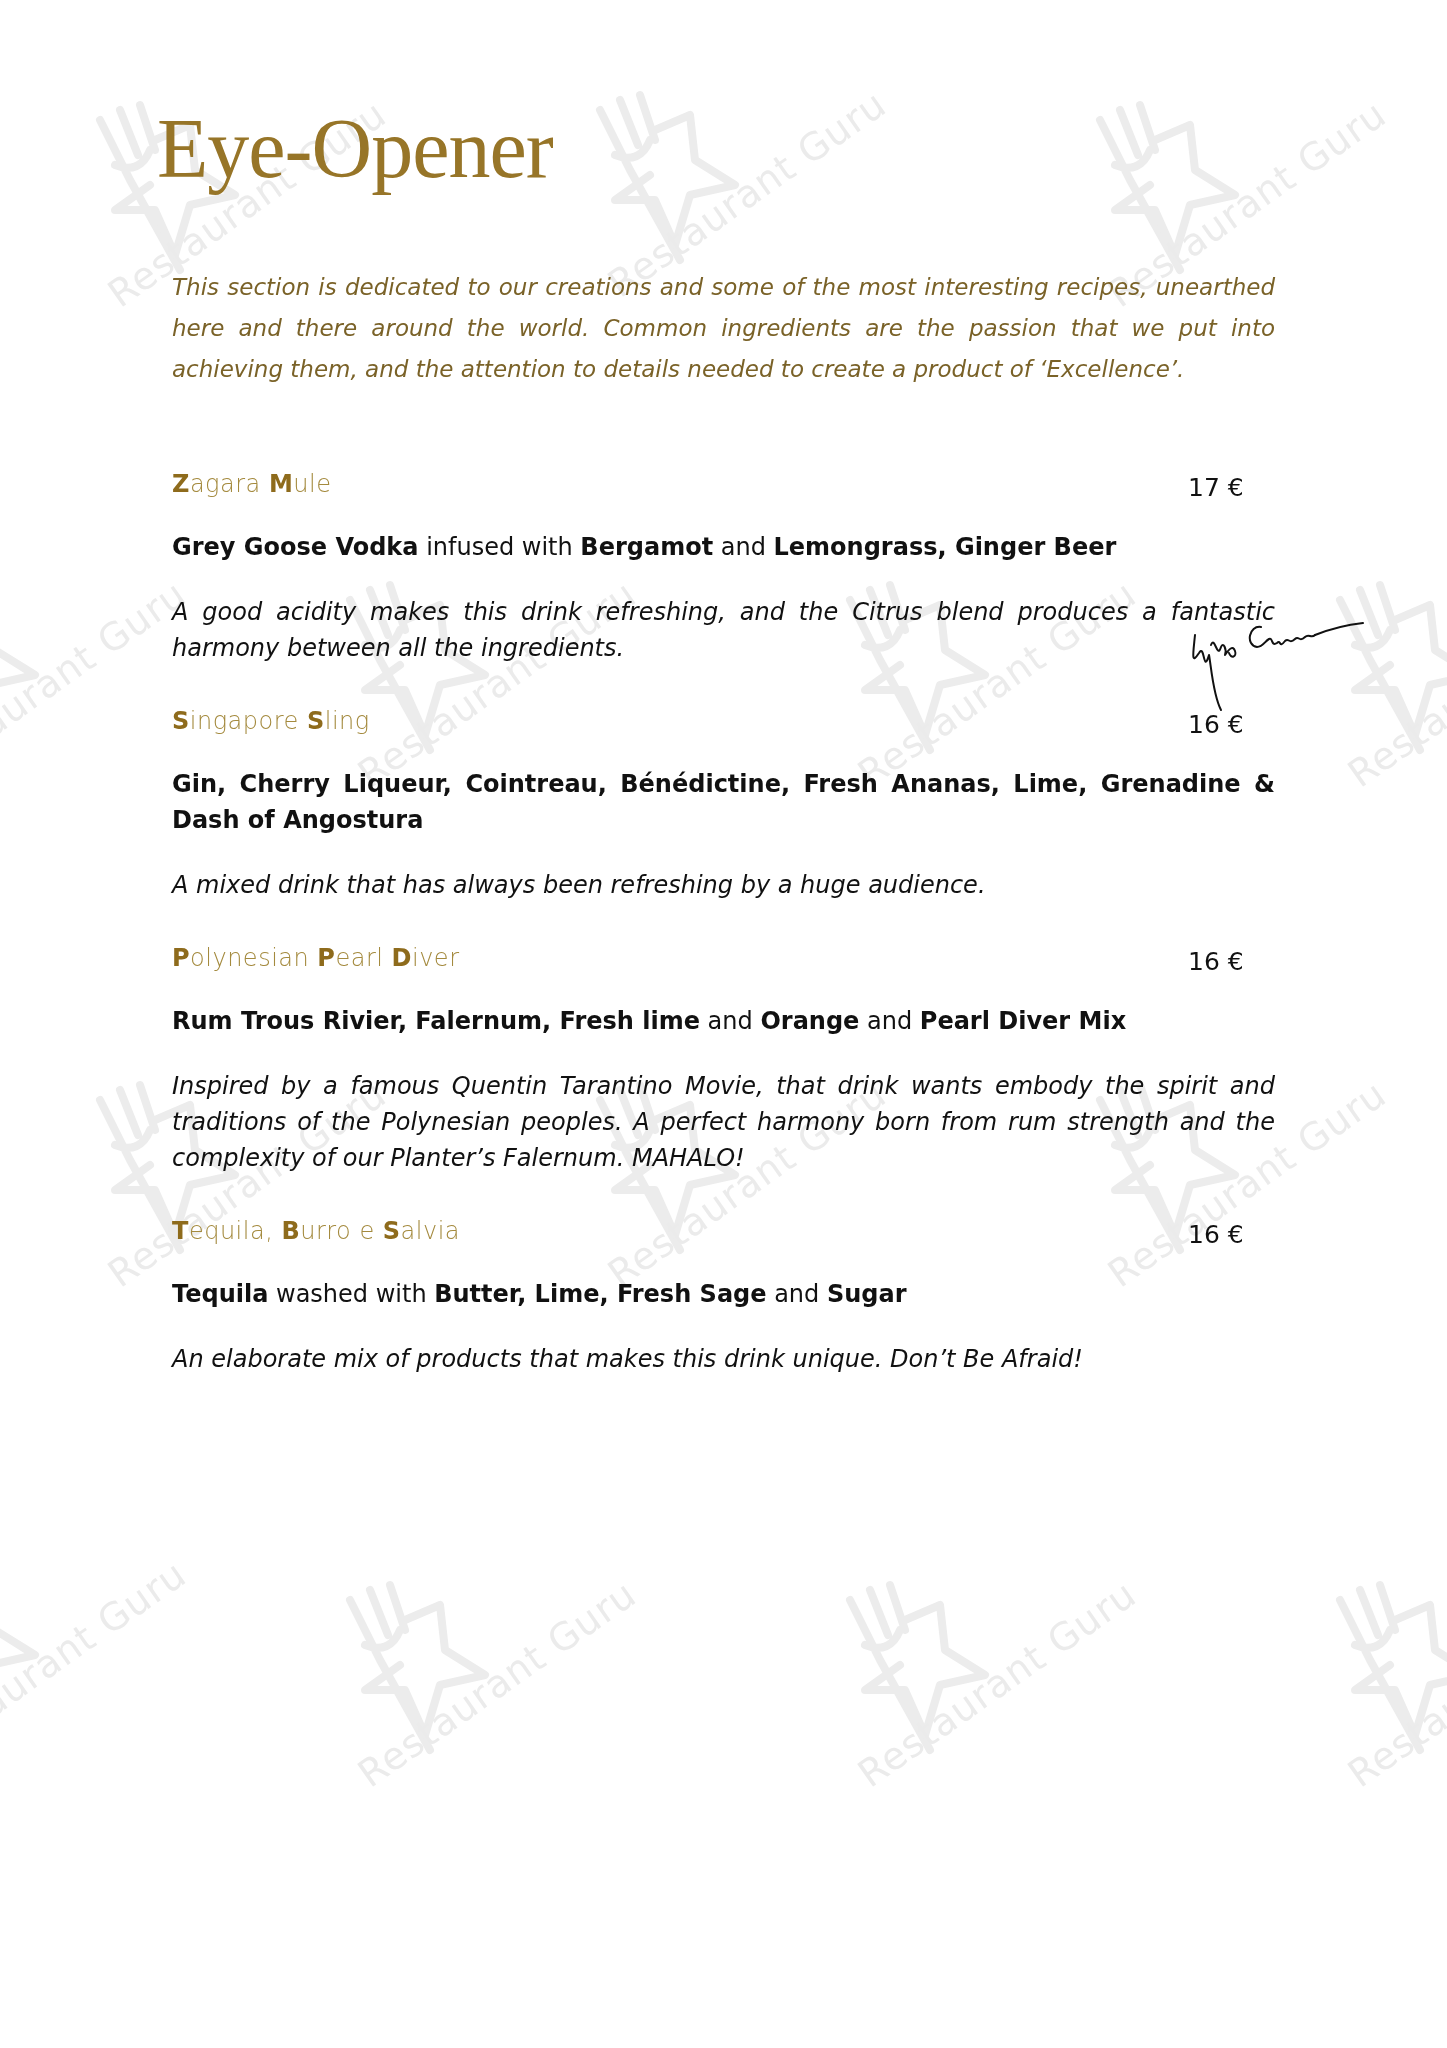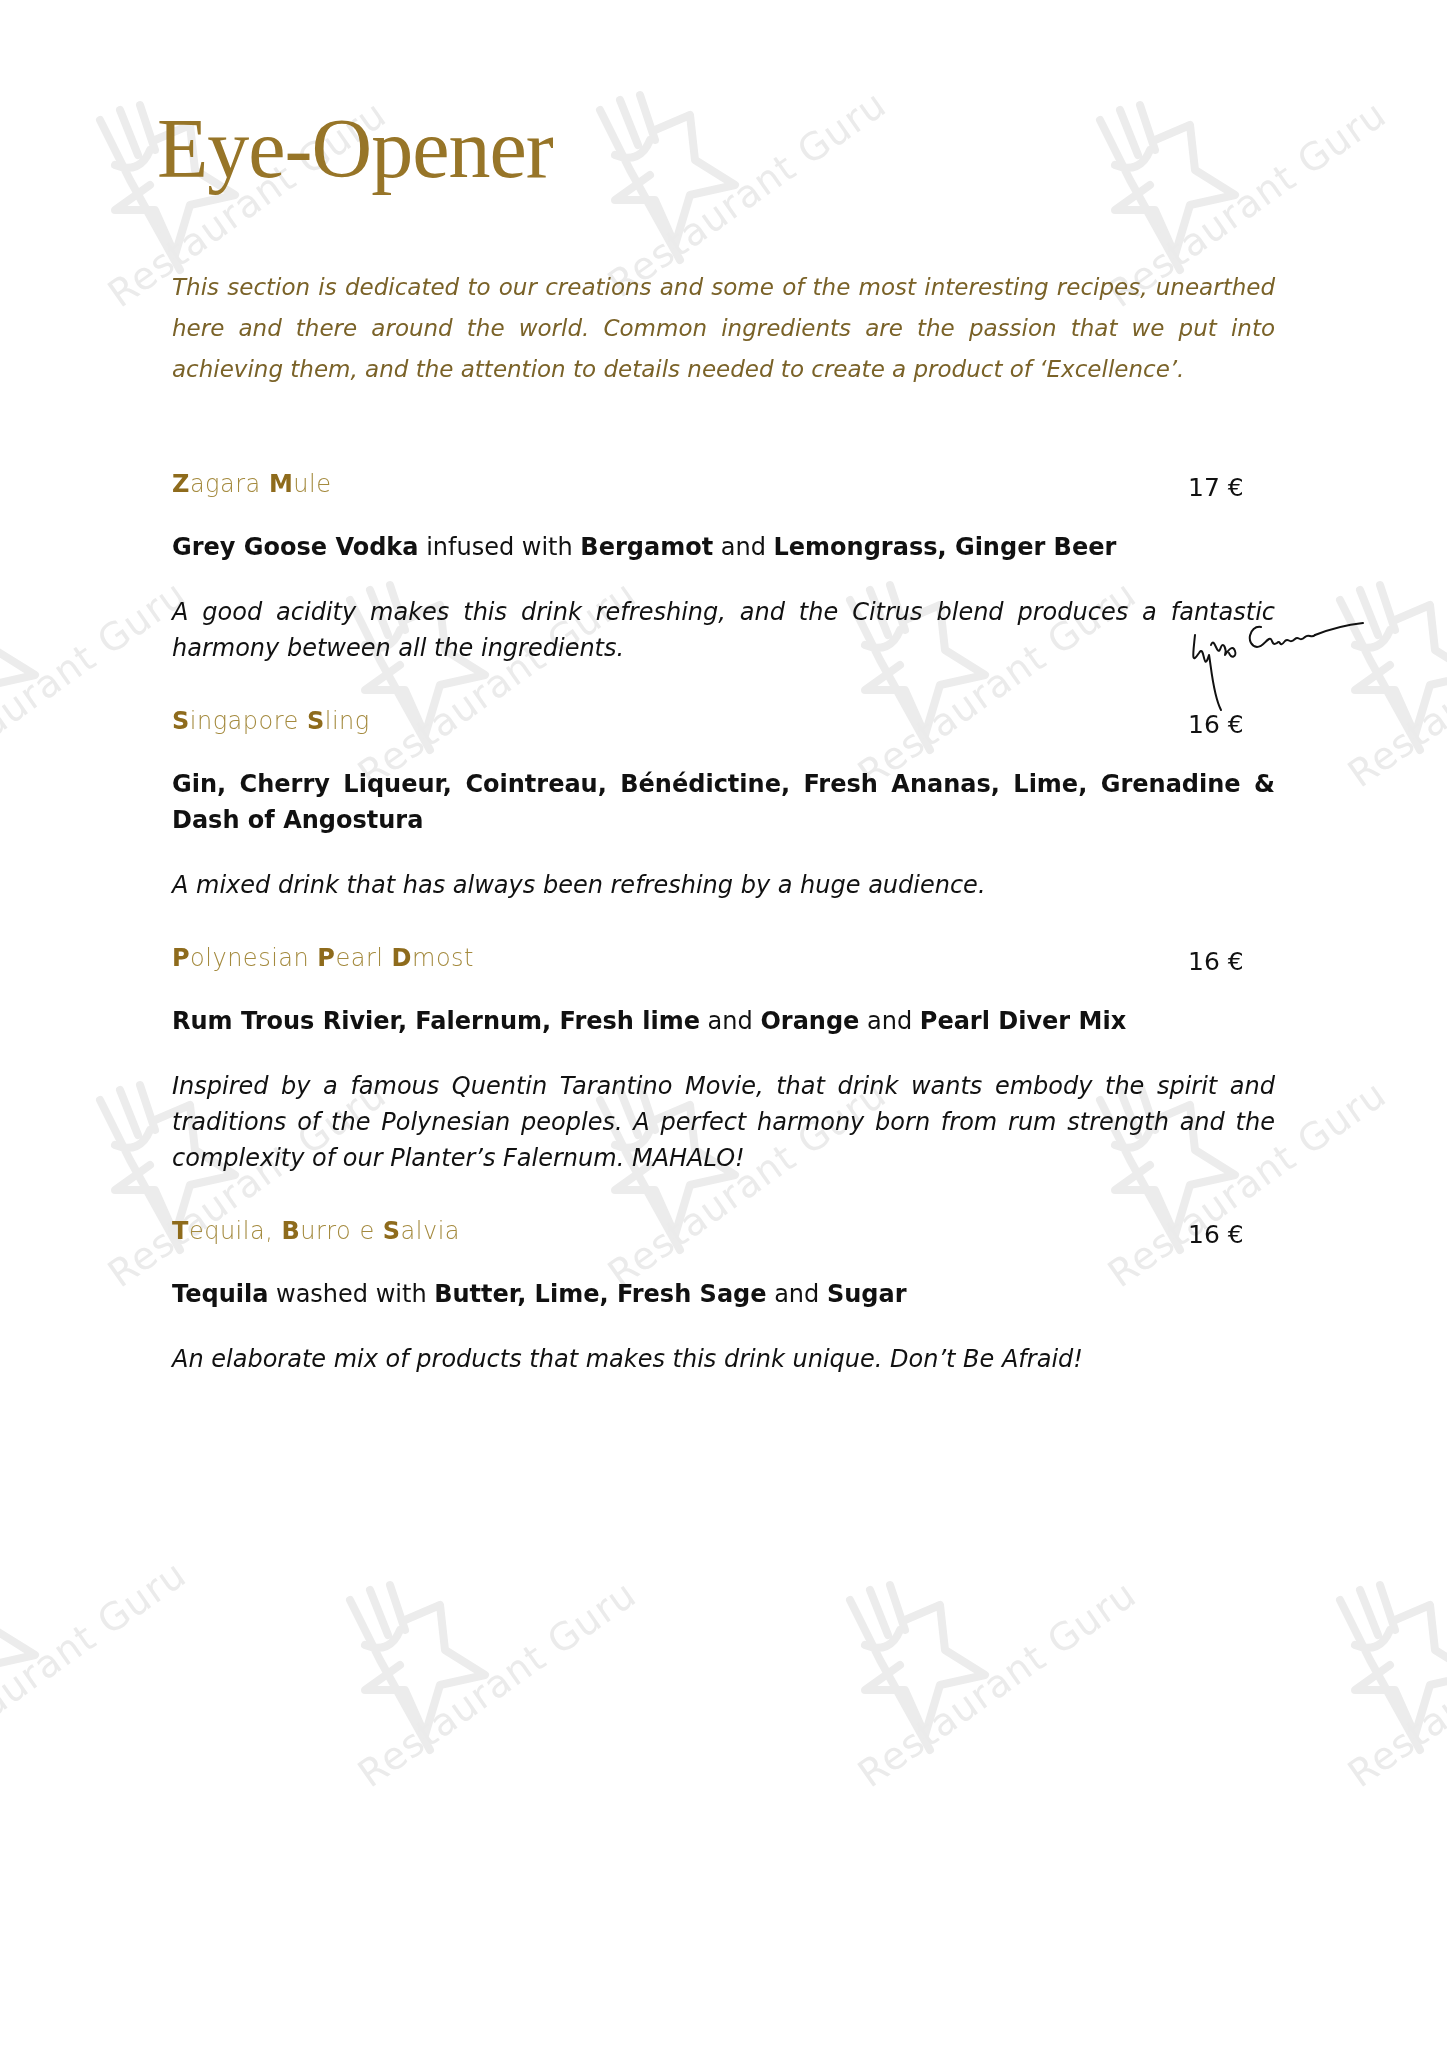--- a/index.html
+++ b/index.html
@@ -285,21 +285,21 @@
     <div class="item-head">
       <span class="item-name"><span class="cap">S</span><span>ingapore </span><span class="cap">S</span><span>ling</span></span>
       <span class="item-price">16 €</span>
     </div>
     <p class="ingredients" style="margin-top:23px;"><b>Gin, Cherry Liqueur, Cointreau, Bénédictine, Fresh Ananas, Lime, Grenadine &amp; Dash of Angostura</b></p>
     <p class="desc" style="margin-top:29px;">A mixed drink that has always been refreshing by a huge audience.</p>
   </div>
 
   <div class="item" style="top:936px;">
     <div class="item-head">
-      <span class="item-name"><span class="cap">P</span><span>olynesian </span><span class="cap">P</span><span>earl </span><span class="cap">D</span><span>most</span></span>
+      <span class="item-name"><span class="cap">P</span><span>olynesian </span><span class="cap">P</span><span>earl </span><span class="cap">D</span><span>iver</span></span>
       <span class="item-price">16 €</span>
     </div>
     <p class="ingredients" style="margin-top:23px;"><b>Rum Trous Rivier, Falernum, Fresh lime</b><span> and </span><b>Orange</b><span> and </span><b>Pearl Diver Mix</b></p>
     <p class="desc" style="margin-top:29px;">Inspired by a famous Quentin Tarantino Movie, that drink wants embody the spirit and traditions of the Polynesian peoples. A perfect harmony born from rum strength and the complexity of our Planter’s Falernum. MAHALO!</p>
   </div>
 
   <div class="item" style="top:1209px;">
     <div class="item-head">
       <span class="item-name"><span class="cap">T</span><span>equila, </span><span class="cap">B</span><span>urro e </span><span class="cap">S</span><span>alvia</span></span>
       <span class="item-price">16 €</span>

